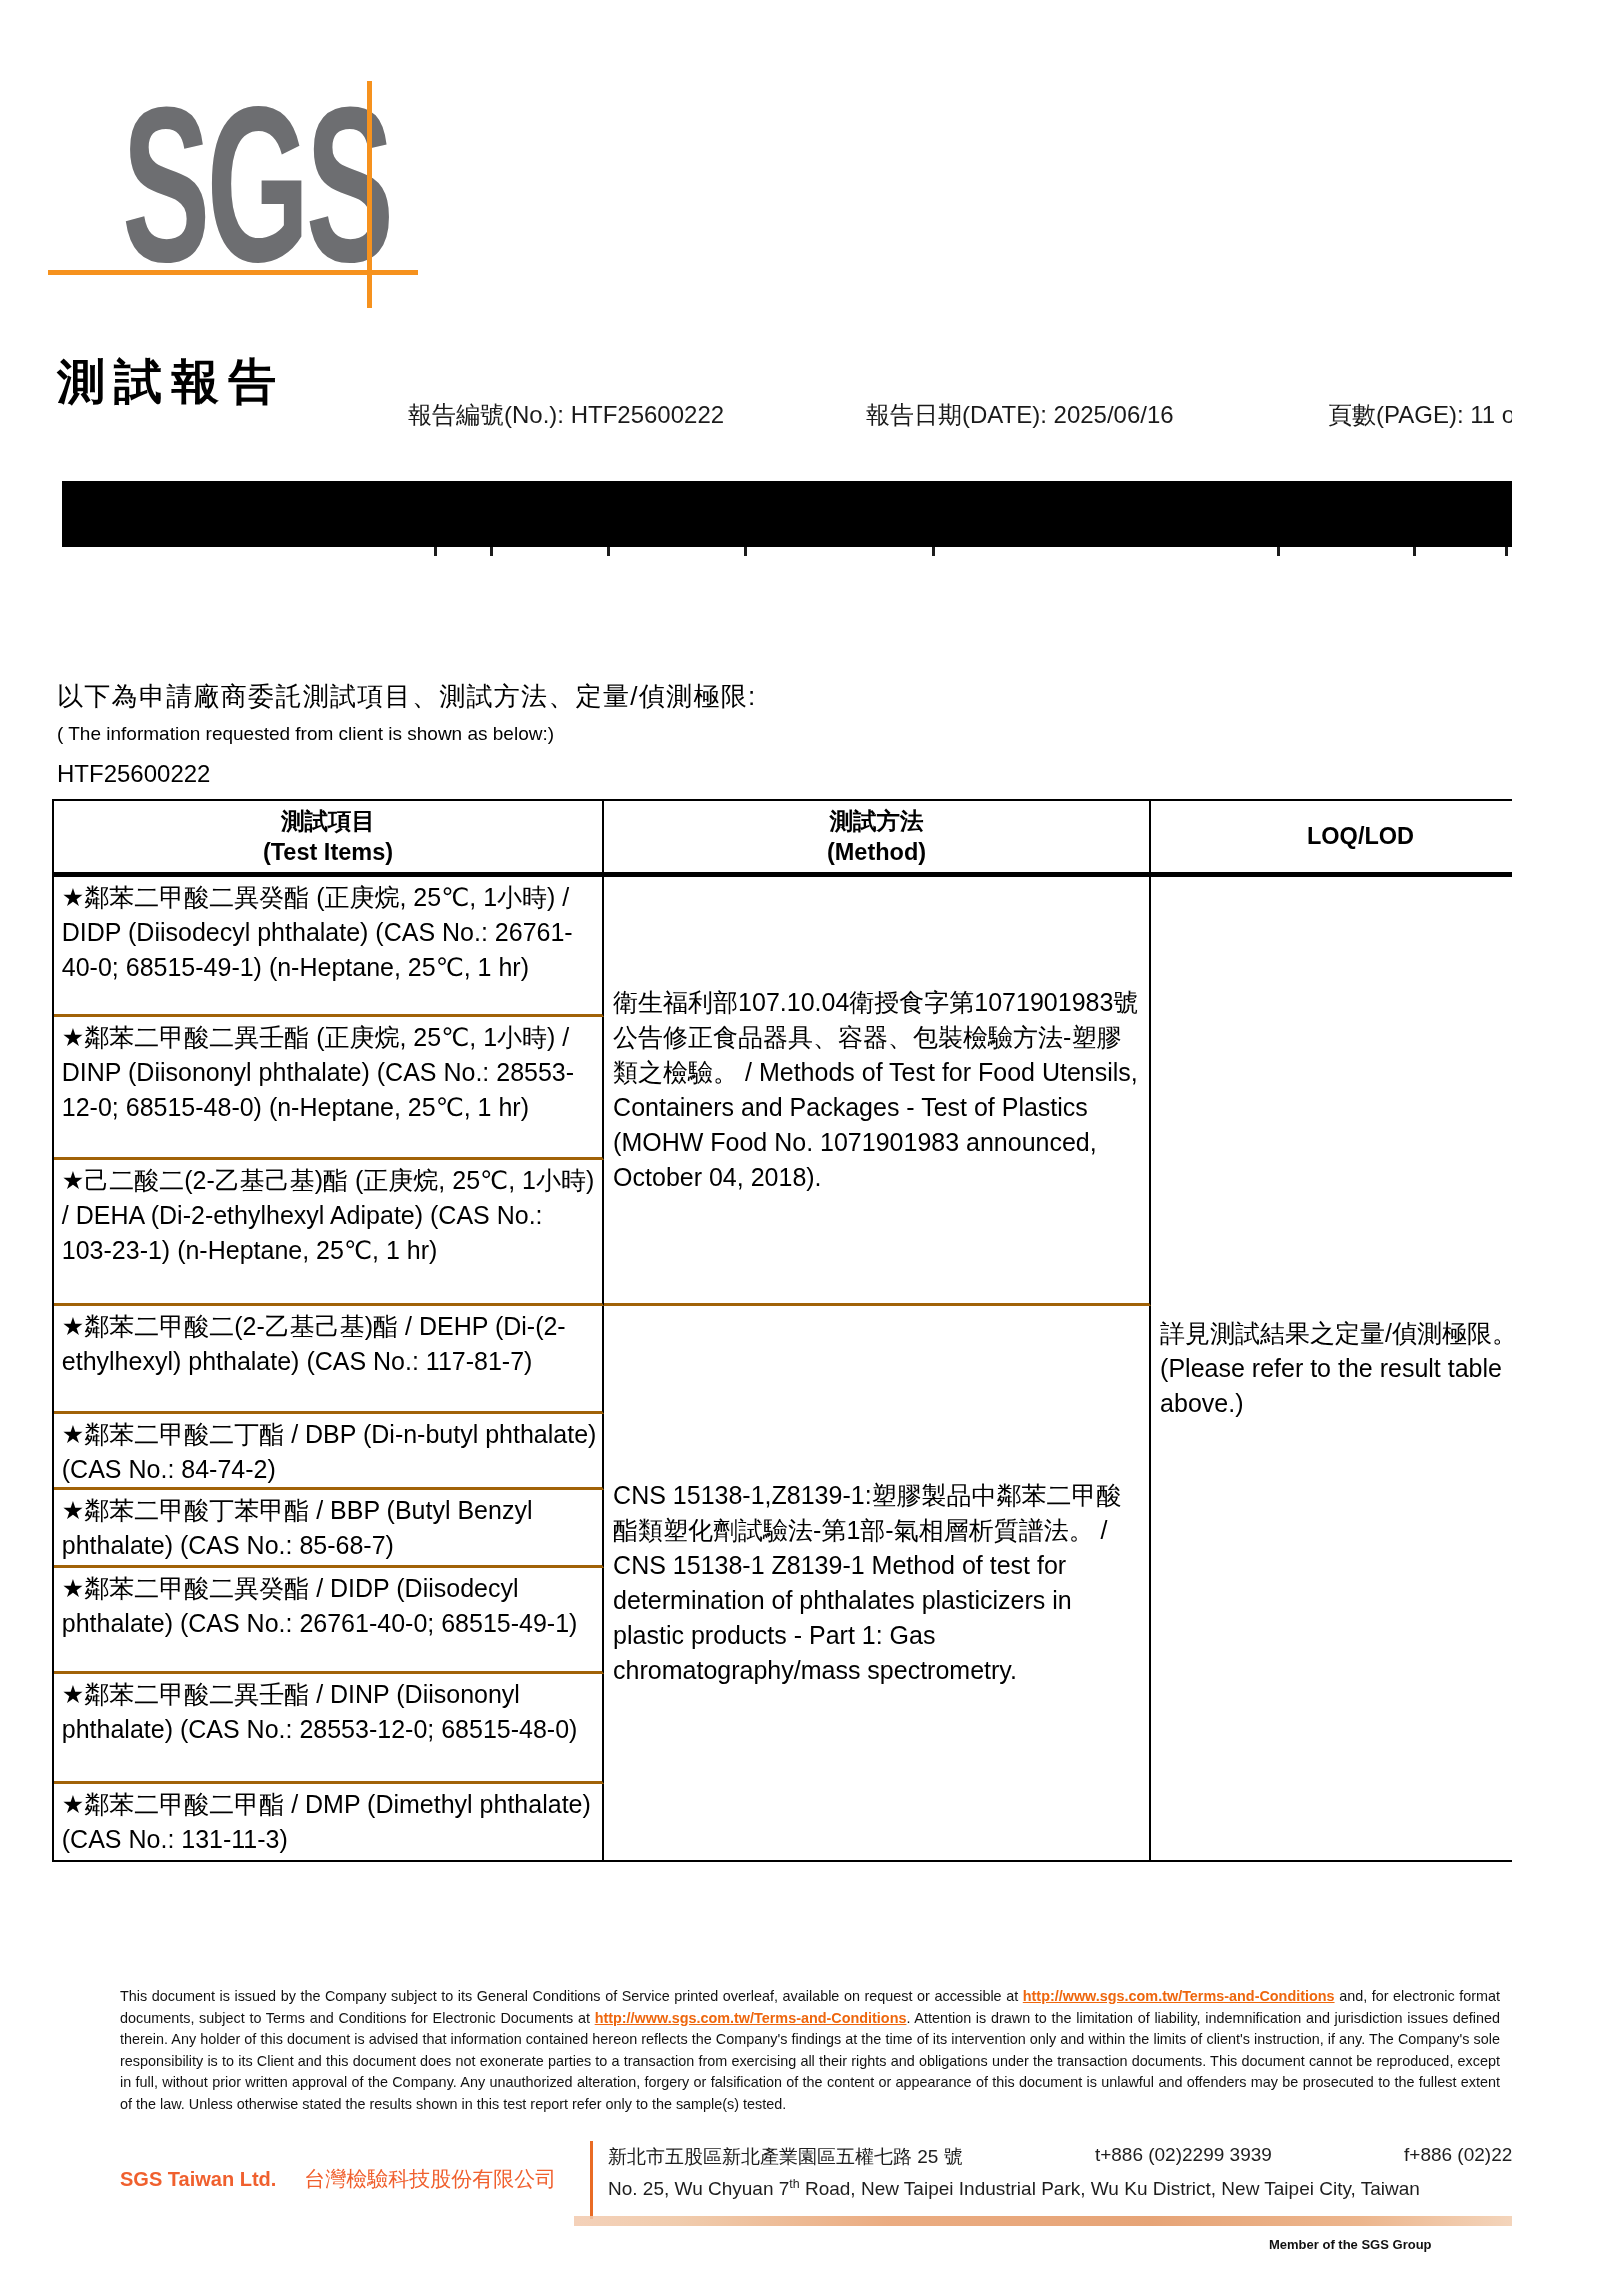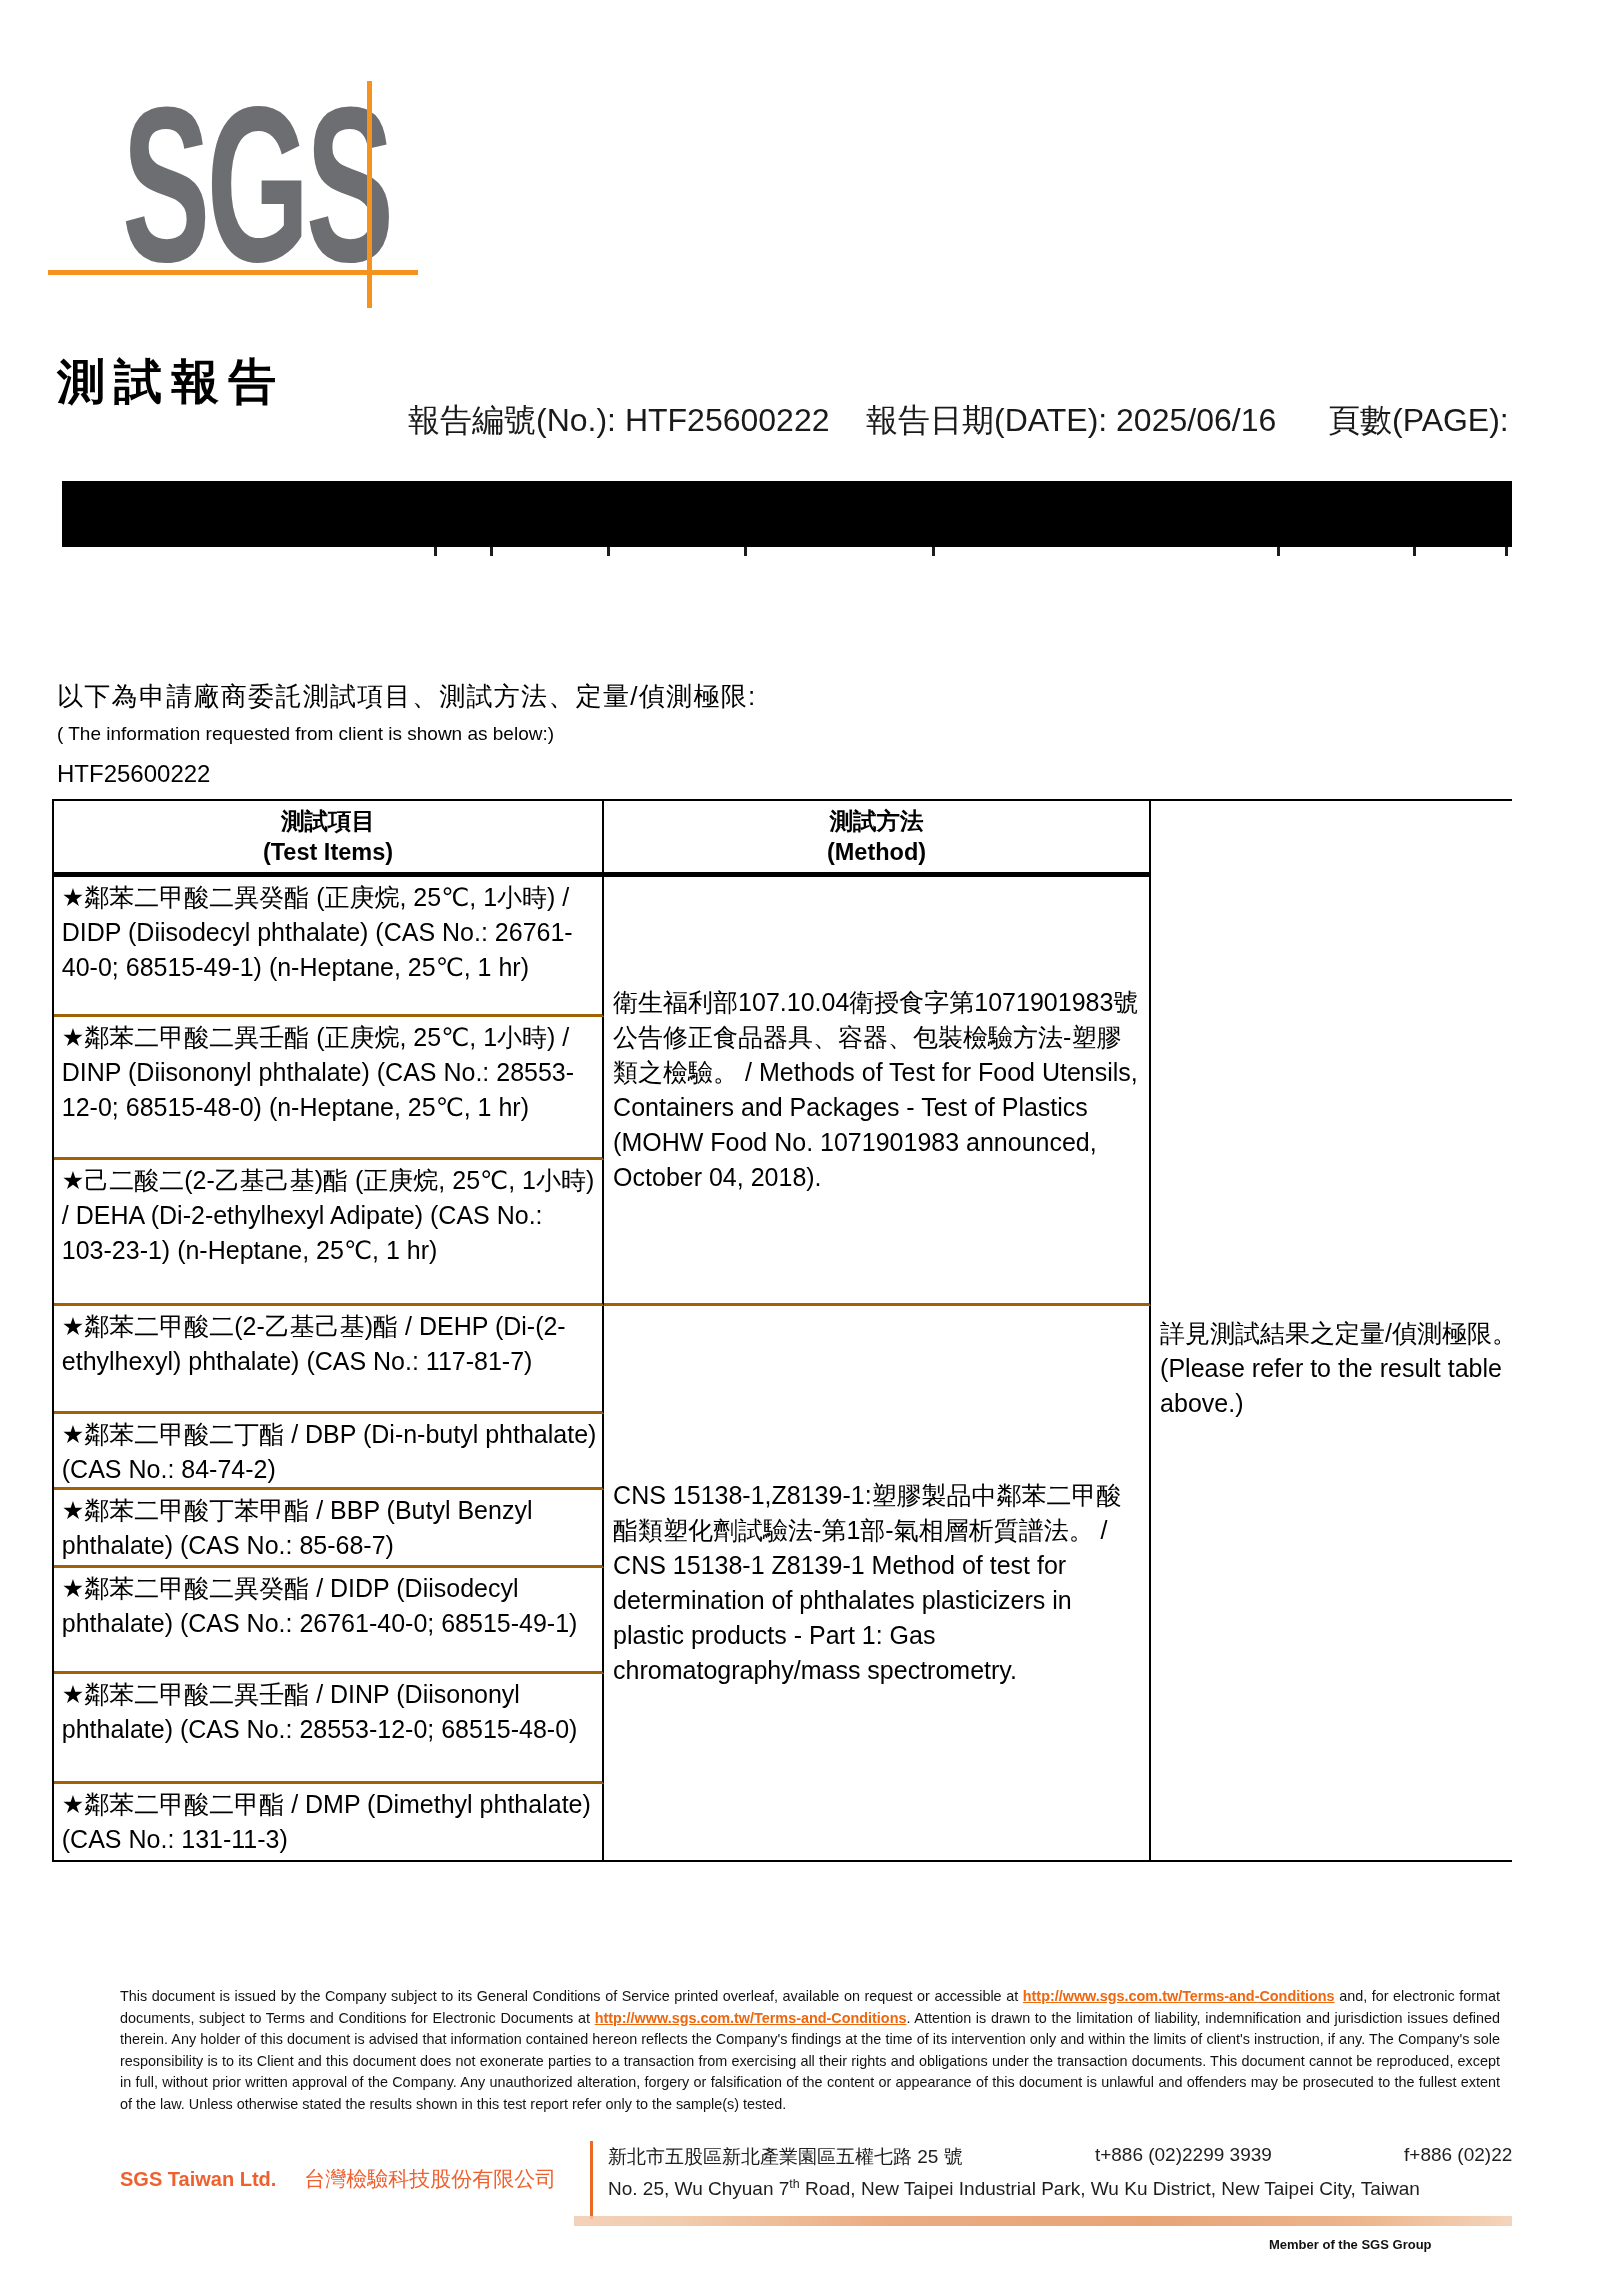--- a/index.html
+++ b/index.html
@@ -9,21 +9,21 @@
   
   .logo-text{position:absolute;left:122px;top:74px;font-size:221px;line-height:1;
     font-weight:bold;color:#6D6E71;letter-spacing:-6.5px;transform:scaleX(.60);
     transform-origin:left top;}
   .logo-hline{position:absolute;left:48px;top:270px;width:370px;height:5.2px;background:#F6921E;}
   .logo-vline{position:absolute;left:367px;top:81px;width:5.2px;height:227px;background:#F6921E;}
 
   
   .title-zh{position:absolute;left:57px;top:350px;font-size:48px;font-weight:bold;letter-spacing:9.1px;color:#000;}
   .title-en{position:absolute;left:56px;top:419px;font-size:50px;font-weight:bold;color:#000;}
-  .info{position:absolute;top:399px;font-size:32px;color:#1a1a1a;white-space:nowrap;}
+  .info{position:absolute;top:399px;font-size:24px;color:#1a1a1a;white-space:nowrap;}
   .info-no{left:408px;} .info-date{left:866px;} .info-page{left:1328px;}
 
   
   .redacted-bar{position:absolute;left:62px;top:481px;width:1471px;height:66px;background:#000;}
   .ticks i{position:absolute;top:547px;width:2.6px;height:8.5px;background:#1c1c1c;display:block;}
   .ticks i:nth-child(1){left:434px;} .ticks i:nth-child(2){left:490px;}
   .ticks i:nth-child(3){left:607px;} .ticks i:nth-child(4){left:744px;}
   .ticks i:nth-child(5){left:932px;} .ticks i:nth-child(6){left:1277px;}
   .ticks i:nth-child(7){left:1413px;} .ticks i:nth-child(8){left:1505px;}
   .ticks i:nth-child(9){left:1522px;}
@@ -95,20 +95,23 @@
 
   <div class="tbl">
     <div class="cell head b-r" style="grid-area:1/1">
       <span>測試項目</span>
       <span>(Test Items)</span>
     </div>
     <div class="cell head b-r" style="grid-area:1/2">
       <span>測試方法</span>
       <span>(Method)</span>
     </div>
+    <div class="cell head" style="grid-area:1/3">
+      <span>LOQ/LOD</span>
+    </div>
 
     <div class="cell item b-r b-b" style="grid-area:2/1">★鄰苯二甲酸二異癸酯 (正庚烷, 25℃, 1小時) / DIDP (Diisodecyl phthalate) (CAS No.: 26761-40-0; 68515-49-1) (n-Heptane, 25℃, 1 hr)</div>
     <div class="cell item b-r b-b" style="grid-area:3/1">★鄰苯二甲酸二異壬酯 (正庚烷, 25℃, 1小時) / DINP (Diisononyl phthalate) (CAS No.: 28553-12-0; 68515-48-0) (n-Heptane, 25℃, 1 hr)</div>
     <div class="cell item b-r b-b" style="grid-area:4/1">★己二酸二(2-乙基己基)酯 (正庚烷, 25℃, 1小時) / DEHA (Di-2-ethylhexyl Adipate) (CAS No.: 103-23-1) (n-Heptane, 25℃, 1 hr)</div>
     <div class="cell item b-r b-b" style="grid-area:5/1">★鄰苯二甲酸二(2-乙基己基)酯 / DEHP (Di-(2-ethylhexyl) phthalate) (CAS No.: 117-81-7)</div>
     <div class="cell item b-r b-b" style="grid-area:6/1">★鄰苯二甲酸二丁酯 / DBP (Di-n-butyl phthalate) (CAS No.: 84-74-2)</div>
     <div class="cell item b-r b-b" style="grid-area:7/1">★鄰苯二甲酸丁苯甲酯 / BBP (Butyl Benzyl phthalate) (CAS No.: 85-68-7)</div>
     <div class="cell item b-r b-b" style="grid-area:8/1">★鄰苯二甲酸二異癸酯 / DIDP (Diisodecyl phthalate) (CAS No.: 26761-40-0; 68515-49-1)</div>
     <div class="cell item b-r b-b" style="grid-area:9/1">★鄰苯二甲酸二異壬酯 / DINP (Diisononyl phthalate) (CAS No.: 28553-12-0; 68515-48-0)</div>
     <div class="cell item b-r" style="grid-area:10/1">★鄰苯二甲酸二甲酯 / DMP (Dimethyl phthalate) (CAS No.: 131-11-3)</div>

